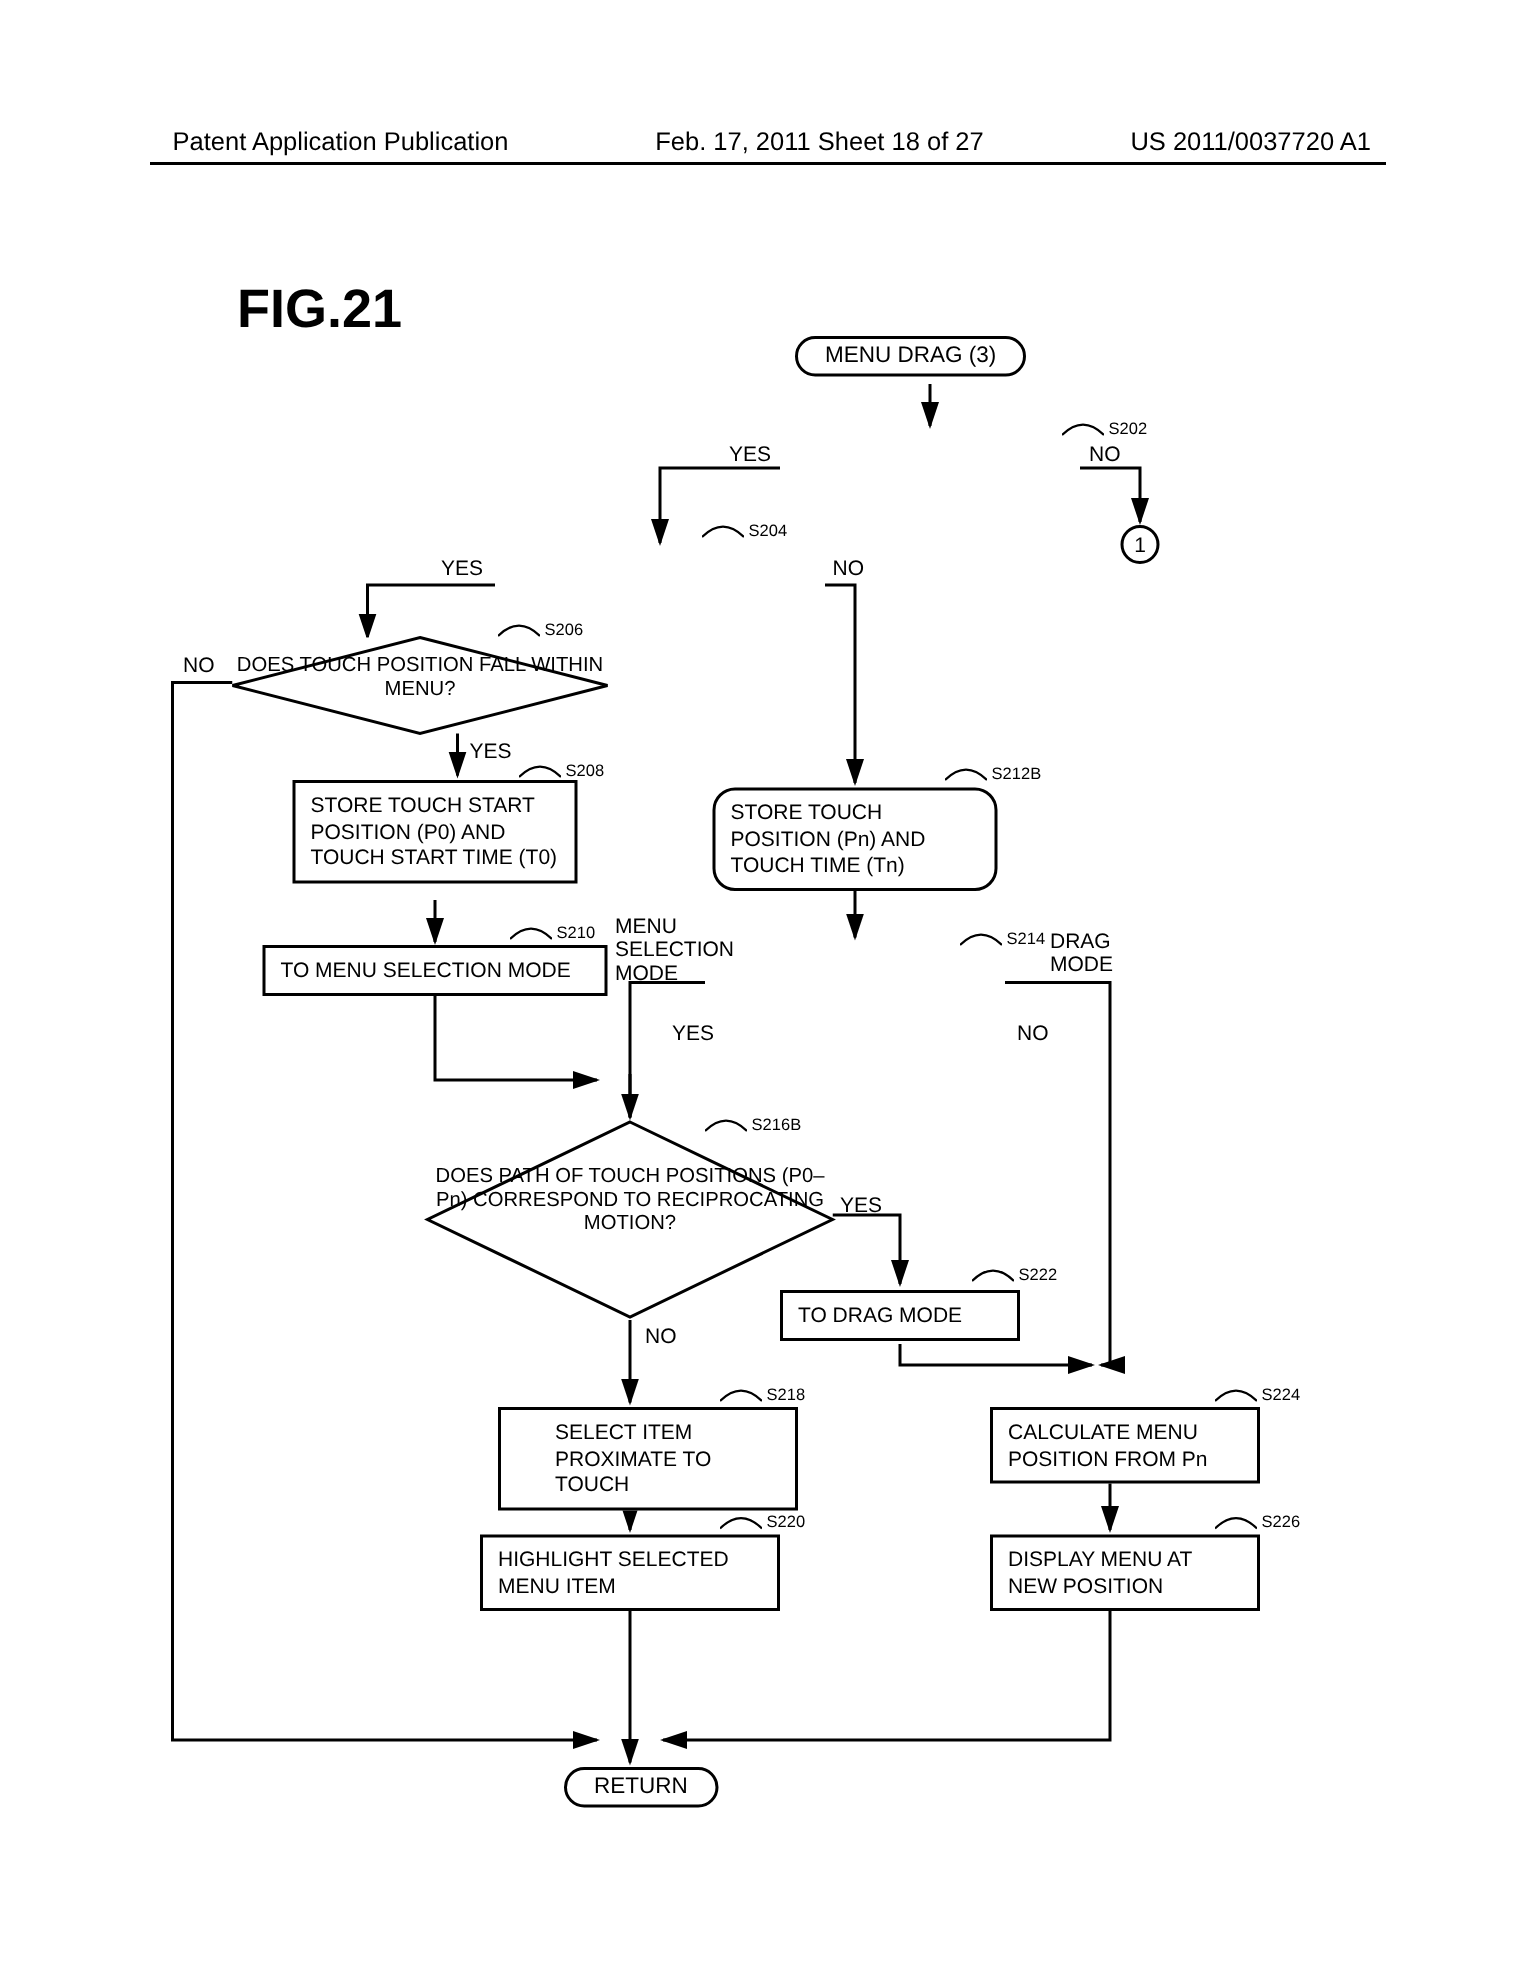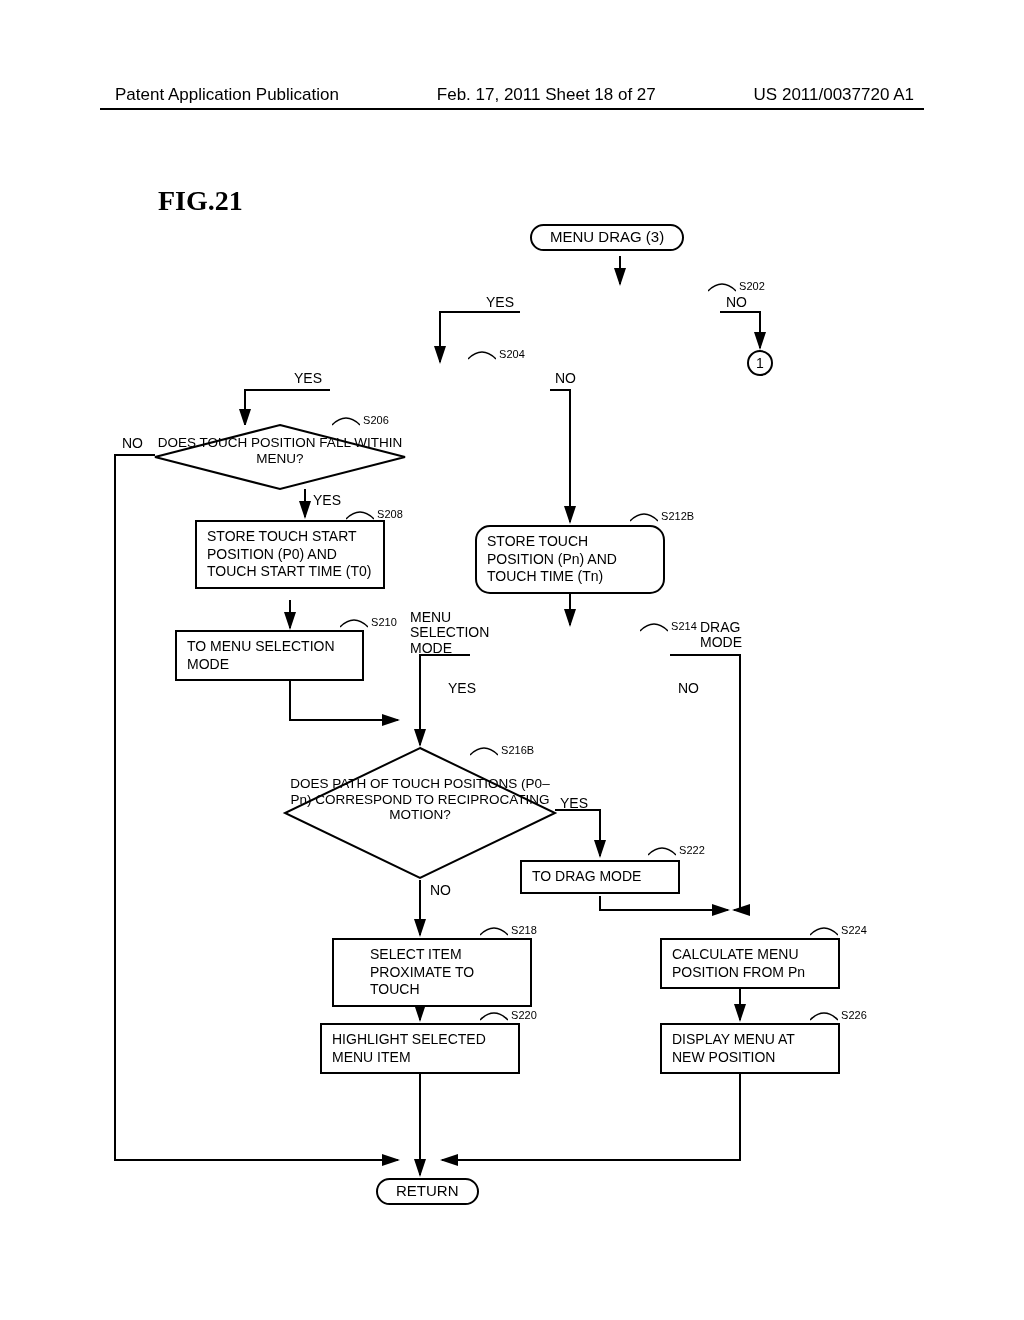--- a/index.html
+++ b/index.html
@@ -24,23 +24,22 @@
     position: absolute;
     top: 108px;
     left: 100px;
     width: 824px;
     border-top: 2px solid #000;
   }
   .fig-label {
     position: absolute;
     top: 185px;
     left: 158px;
-    font-size: 28px;
+    font-size: 36px;
     font-weight: bold;
-    font-family: Liberation Serif, serif;
   }
   .canvas {
     position: absolute;
     top: 220px;
     left: 100px;
     width: 824px;
     height: 1000px;
   }
   .node {
     position: absolute;
@@ -209,21 +208,21 @@
 <div class="node process" style="left:375px; top:305px; width:190px;border-radius:15px;">
   <span>STORE TOUCH POSITION (Pn) AND TOUCH TIME (Tn)</span>
 </div>
 <div class="step-label" style="left:530px; top:290px;">
   <svg width="28" height="12" style="vertical-align:middle">
         <path d="M0,10 Q14,-4 28,10" fill="none" stroke="#000" stroke-width="1.5"></path>
       </svg>
   <span>S212B</span>
 </div>
 
-<div class="node process" style="left:75px; top:410px; width:189px;">
+<div class="node process" style="left:75px; top:410px; width:230px;">
   <span>TO MENU SELECTION MODE</span>
 </div>
 <div class="step-label" style="left:240px; top:396px;">
   <svg width="28" height="12" style="vertical-align:middle">
         <path d="M0,10 Q14,-4 28,10" fill="none" stroke="#000" stroke-width="1.5"></path>
       </svg>
   <span>S210</span>
 </div>
 
 <div class="step-label" style="left:540px; top:400px;">

